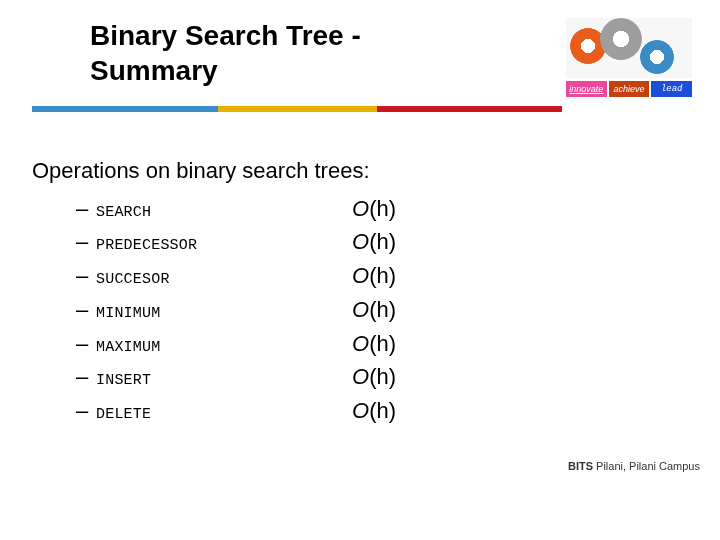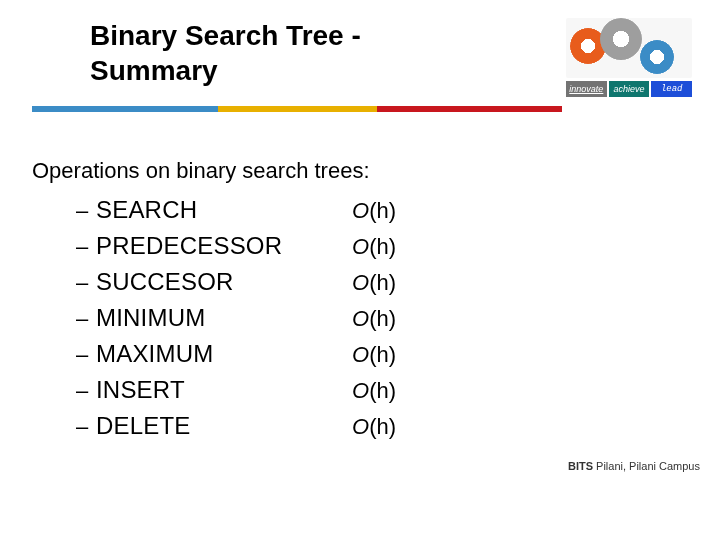--- a/index.html
+++ b/index.html
@@ -6,31 +6,31 @@
   .slide{position:relative;width:720px;height:480px;}
   .title{position:absolute;left:90px;top:18px;width:360px;font-size:28px;font-weight:bold;line-height:1.25;}
   .logo{position:absolute;right:28px;top:18px;width:126px;}
   .gears{position:relative;height:60px;width:126px;background:#f7f7f7;border-radius:2px;}
   .gear{position:absolute;border-radius:50%;}
   .g1{width:36px;height:36px;left:4px;top:10px;background:radial-gradient(circle,#fff 0 7px,#E85C1C 7px 18px,transparent 18px);}
   .g2{width:42px;height:42px;left:34px;top:0px;background:radial-gradient(circle,#fff 0 8px,#9E9E9E 8px 21px,transparent 21px);}
   .g3{width:34px;height:34px;left:74px;top:22px;background:radial-gradient(circle,#fff 0 7px,#3B8CC6 7px 17px,transparent 17px);}
   .tags{display:flex;gap:2px;margin-top:3px;}
   .tag{flex:1;color:#fff;font-size:9px;text-align:center;padding:3px 0;font-style:italic;}
-  .tag.o{background:#737373;text-decoration:underline;} .tag.g{background:#0f766e;} .tag.b{background:#1d4ed8;font-family:Liberation Mono, monospace;}
+  .tag.o{background:#ec4899;text-decoration:underline;} .tag.g{background:#c2410c;} .tag.b{background:#1d4ed8;font-family:Liberation Mono, monospace;}
   .underline{position:absolute;left:32px;top:106px;width:530px;height:6px;display:flex;}
   .underline .a{flex:35;background:#3B8CC6;height:100%;}
   .underline .b{flex:30;background:#E8B000;height:100%;}
   .underline .c{flex:35;background:#C8171E;height:100%;}
   .body{position:absolute;left:32px;top:150px;width:660px;font-size:22px;line-height:1.25;margin-top:7px;}
   .intro{margin-bottom:10px;}
   .ops{margin-left:44px;}
   .row{display:flex;margin-bottom:6px;align-items:baseline;}
   .dash{width:20px;color:#000;}
-  .name{width:256px;font-size:24px;letter-spacing:0.2px;}
+  .name{width:256px;font-size:15px;letter-spacing:0.2px;font-family:Liberation Mono, monospace;}
   .complexity{font-size:22px;}
   .oh-O{font-style:italic;}
   .closing{margin-top:12px;padding-left:0;}
   .closing-inner{padding-left:30px;text-indent:-30px;}
   .footer{position:absolute;right:20px;bottom:8px;font-size:11px;color:#333;}
   .footer b{font-weight:bold;}
 </style>
 </head>
 <body>
 <div class="slide">

